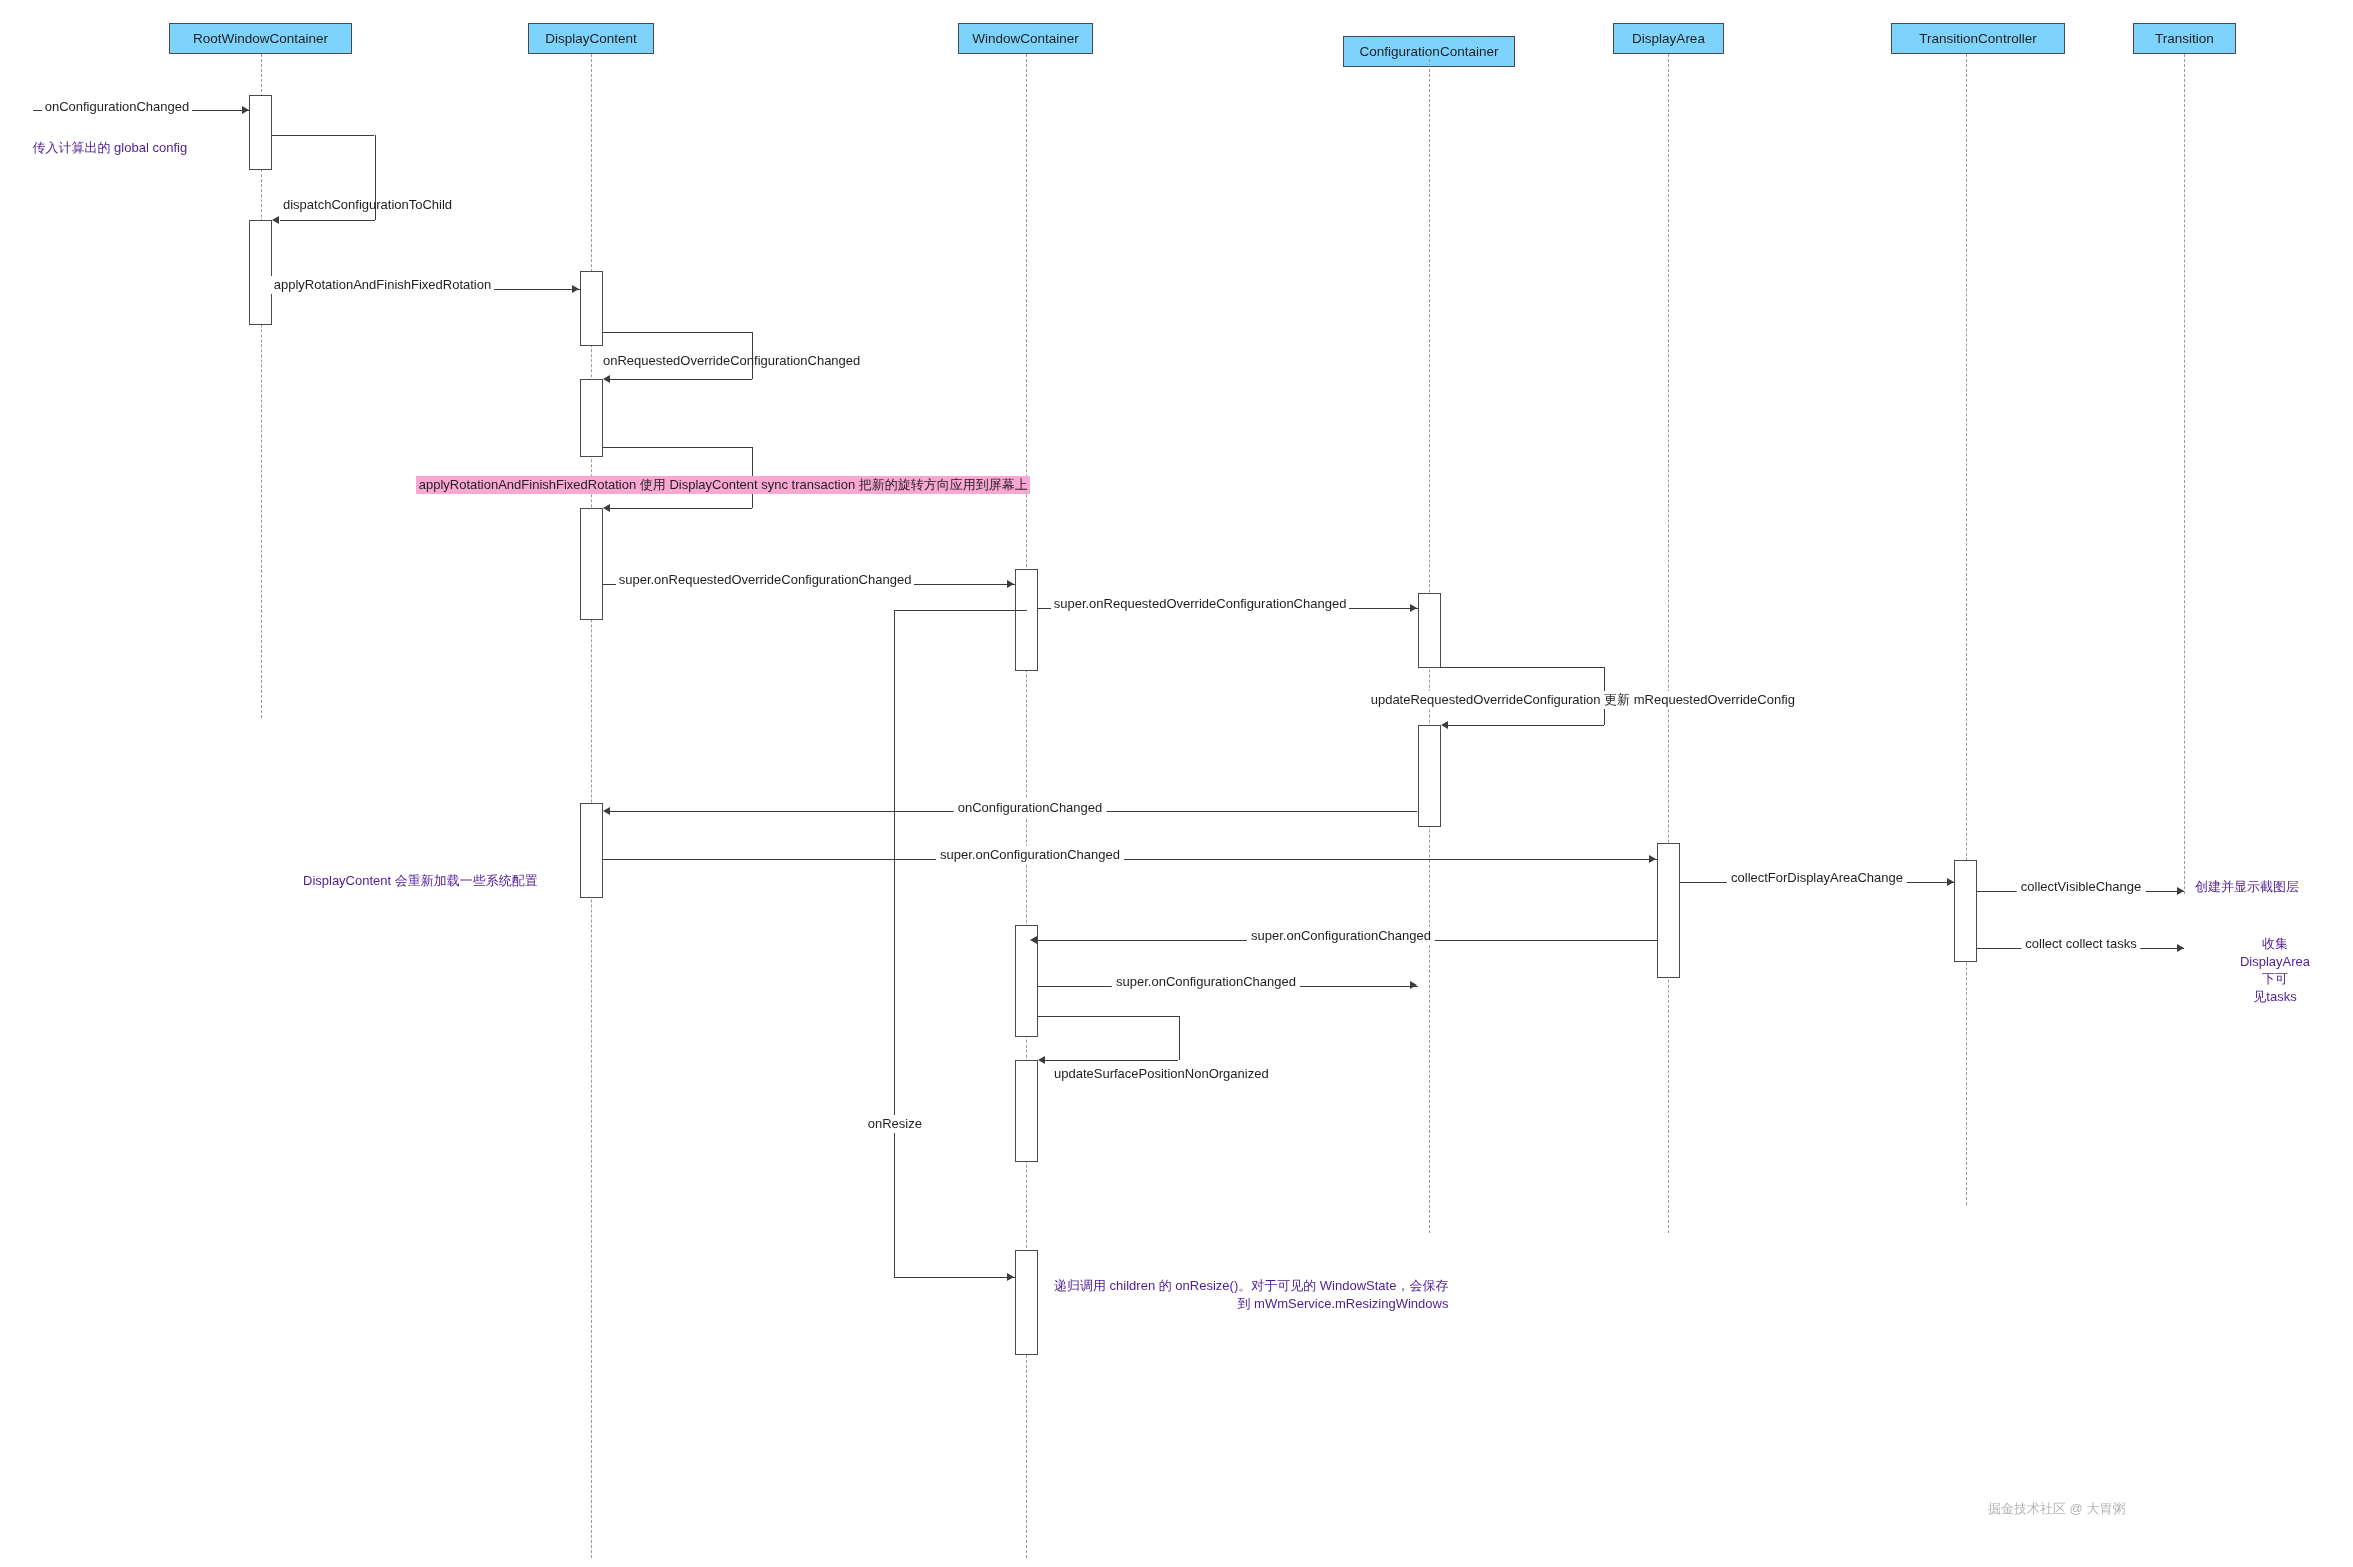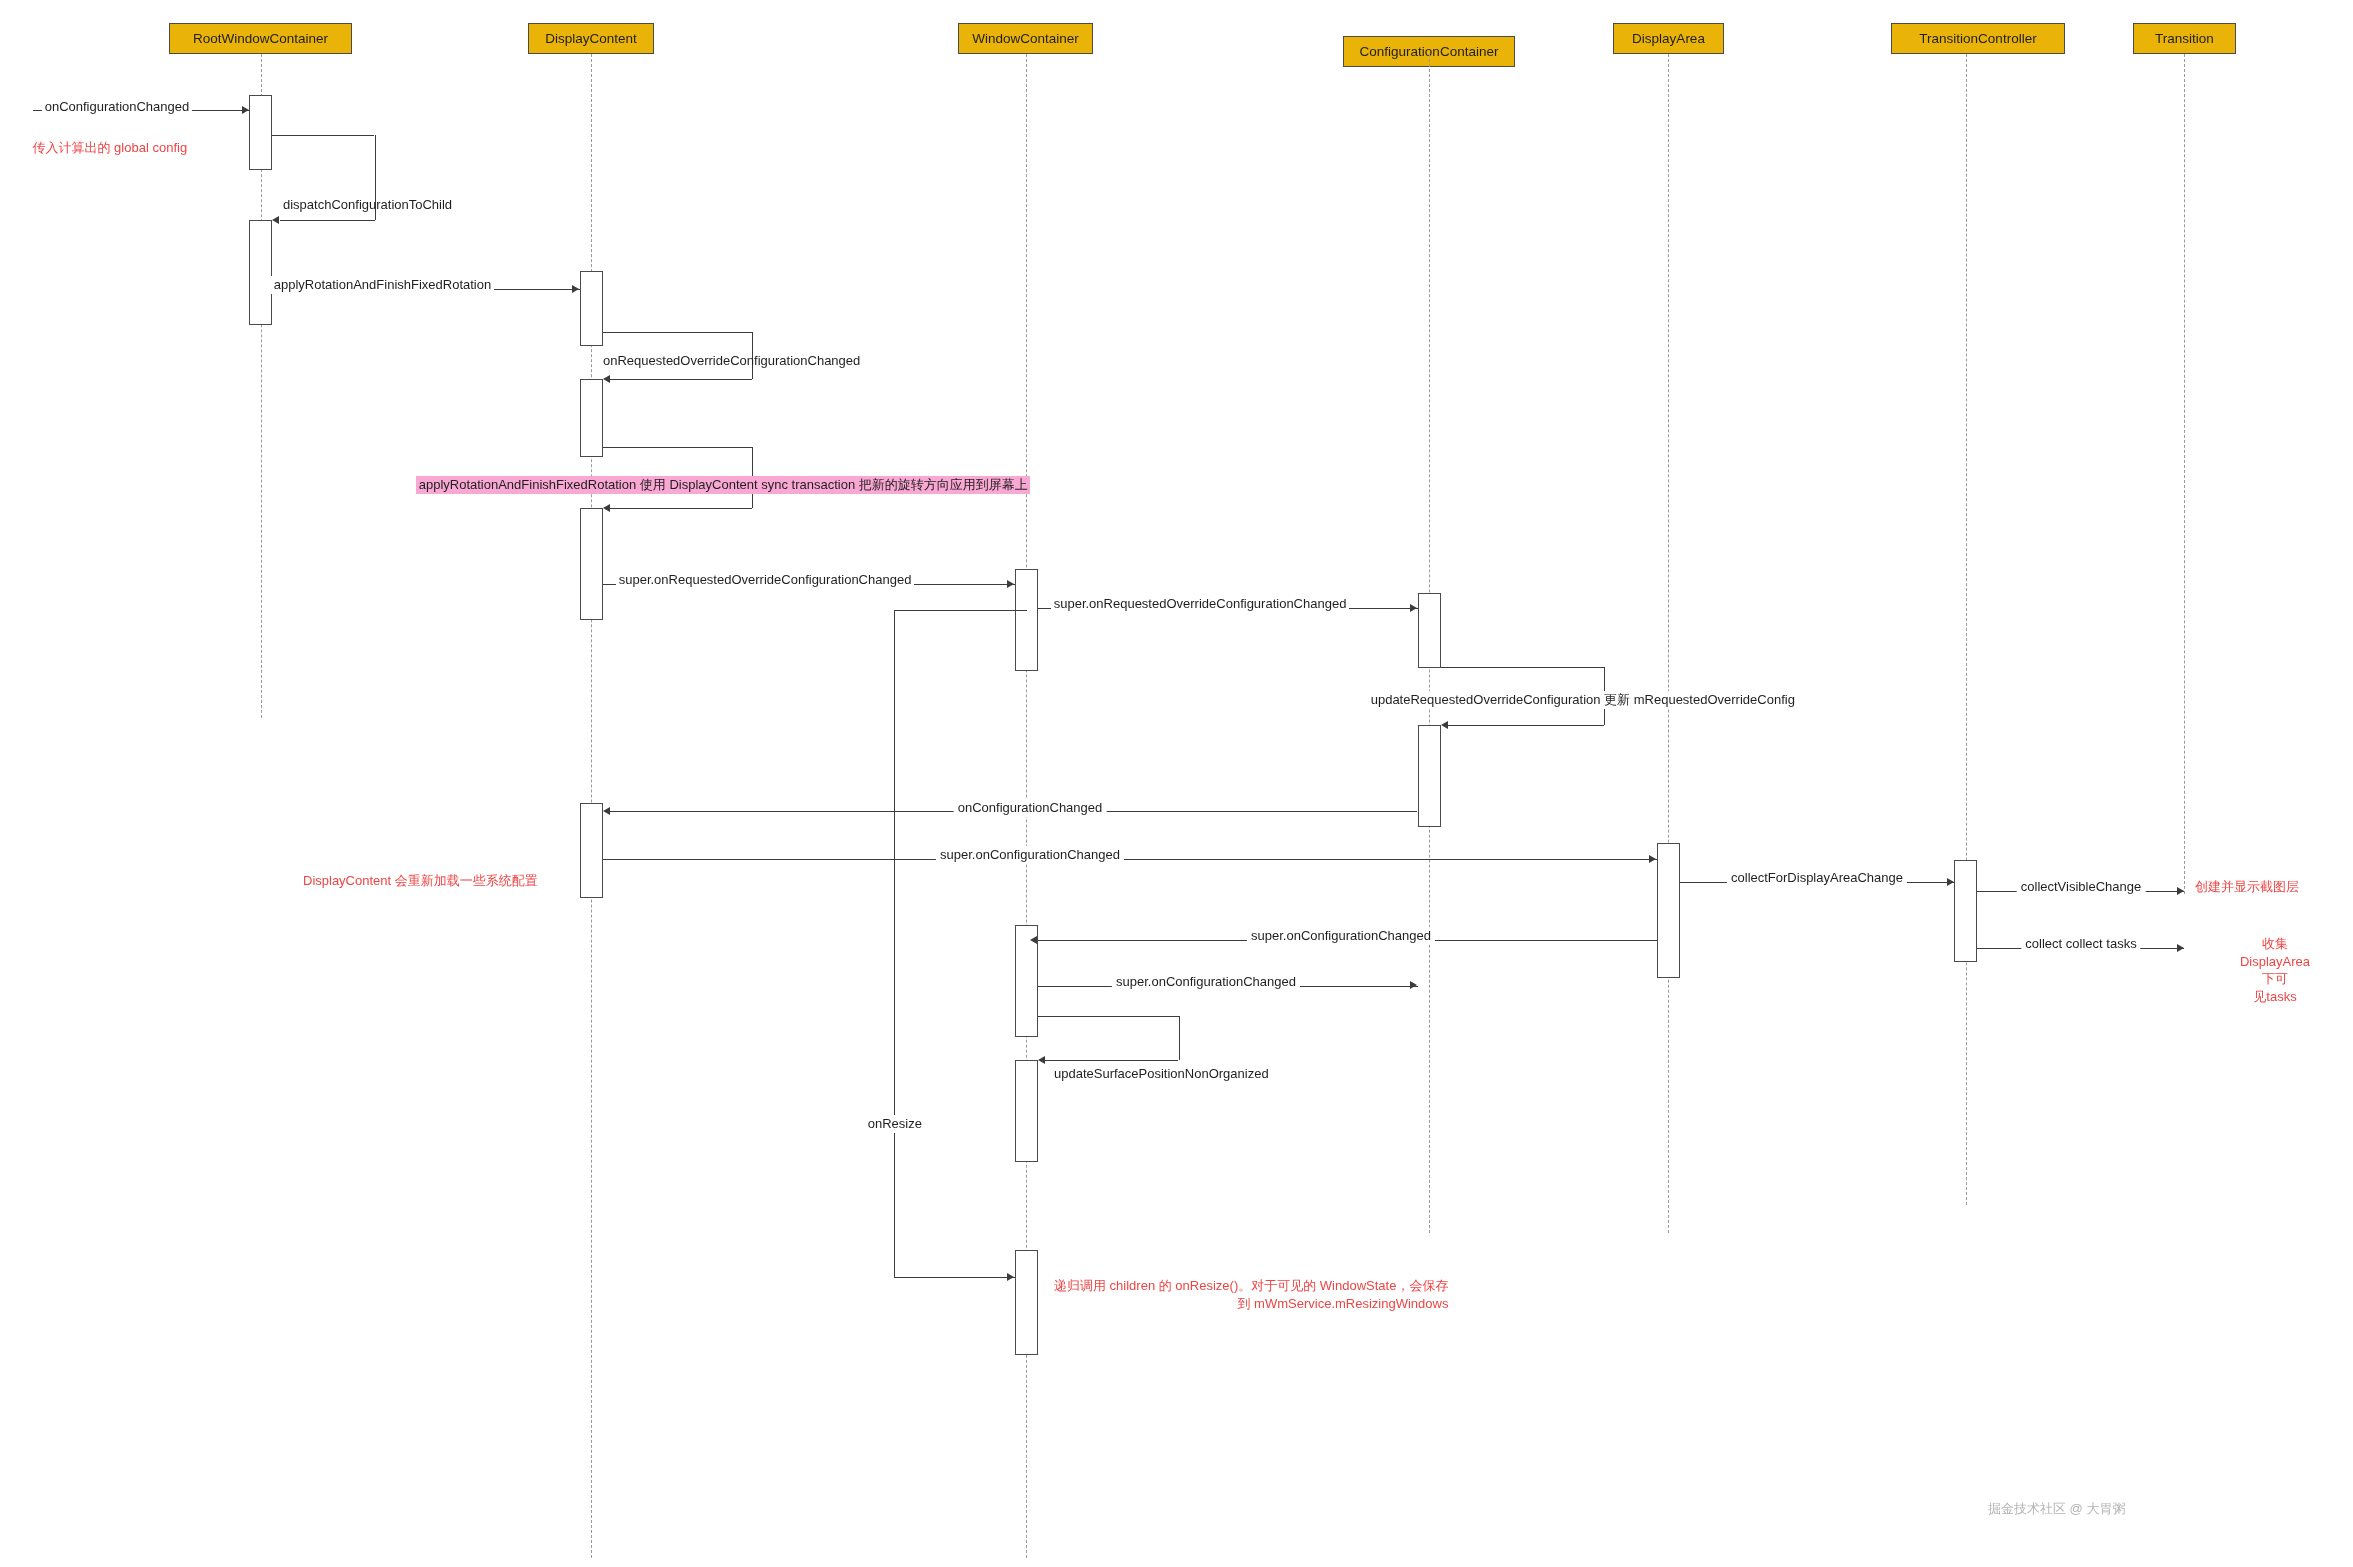--- a/index.html
+++ b/index.html
@@ -15,21 +15,21 @@
     position: relative;
     width: 2354px;
     height: 1567px;
     background: #ffffff;
     overflow: hidden;
   }
   .lifeline-head {
     position: absolute;
     box-sizing: border-box;
     border: 0.7px solid #4a4a4a;
-    background: #eab308;
+    background: #7dd3fc;
     height: 31px;
     display: flex;
     align-items: center;
     justify-content: center;
     font-size: 13.5px;
     color: #1f1f1f;
     white-space: nowrap;
   }
   .lifeline-line {
     position: absolute;
@@ -73,21 +73,21 @@
     white-space: nowrap;
     line-height: 1.35;
   }
   .msg-label.center {
     transform: translateX(-50%);
     text-align: center;
   }
   .note {
     position: absolute;
     font-size: 13px;
-    color: #ef4444;
+    color: #4c1d95;
     white-space: nowrap;
     line-height: 1.35;
   }
   .note.center {
     transform: translateX(-50%);
     text-align: center;
     white-space: pre-line;
   }
   .watermark {
     position: absolute;

